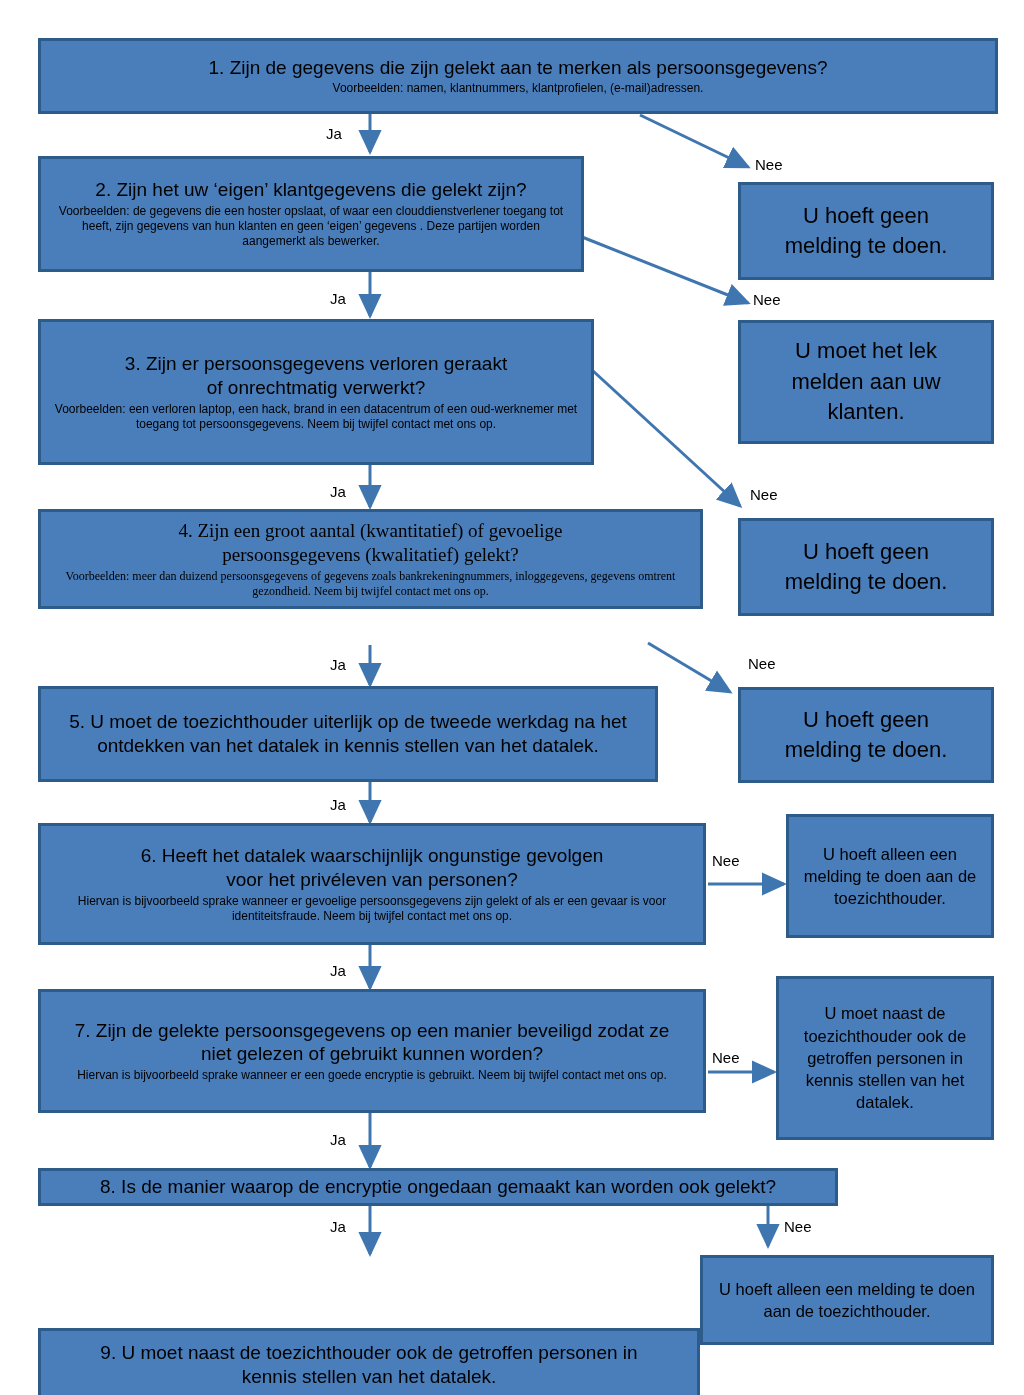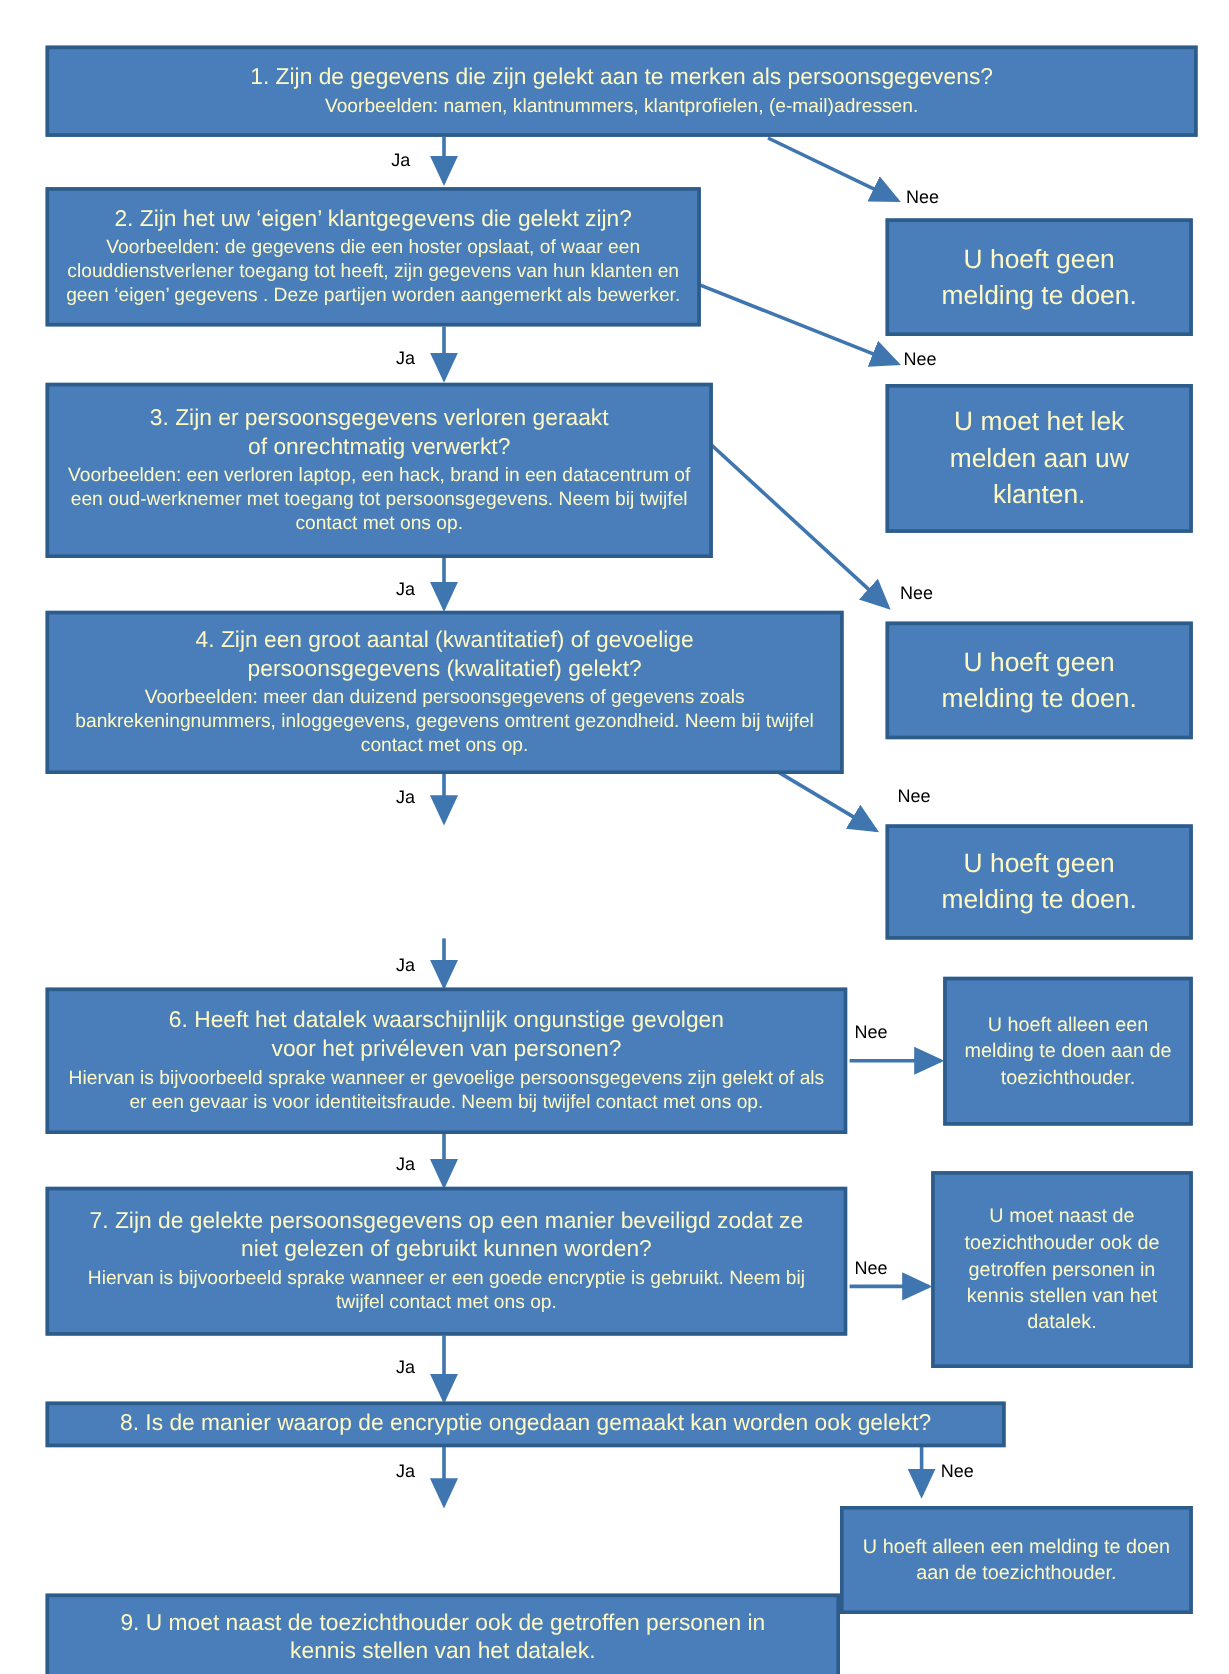--- a/index.html
+++ b/index.html
@@ -10,36 +10,36 @@
     overflow:hidden;
   }
   #stage{position:relative;width:1024px;height:1395px;}
 
   
   .node{
     position:absolute;
     box-sizing:border-box;
     background:#4a7ebb;
     border:3px solid #2e5c8a;
-    color:#fef9c3;
+    color:#000000;
     display:flex;
     flex-direction:column;
     align-items:center;
     justify-content:center;
     text-align:center;
     padding:4px 10px;
     line-height:1.18;
   }
   .node .q{
     font-size:19px;
     line-height:1.25;
     margin:0;
   }
   .node .ex{
-    font-size:16px;
+    font-size:12px;
     line-height:1.26;
     margin-top:2px;
   }
   .node.result{
     font-size:19px;
     line-height:1.38;
   }
   .node.result .q{font-size:22px;line-height:1.38;}
   .node.small-result .q{font-size:16.5px;line-height:1.35;}
 
@@ -106,25 +106,28 @@
   <div class="node" style="left:38px;top:156px;width:546px;height:116px;">
     <div class="q">2. Zijn het uw ‘eigen’ klantgegevens die gelekt zijn?</div>
     <div class="ex" style="max-width:520px;">Voorbeelden: de gegevens die een hoster opslaat, of waar een clouddienstverlener toegang tot heeft, zijn gegevens van hun klanten en geen ‘eigen’ gegevens . Deze partijen worden aangemerkt als bewerker.</div>
   </div>
 
   <div class="node" style="left:38px;top:319px;width:556px;height:146px;">
     <div class="q" style="max-width:400px;">3. Zijn er persoonsgegevens verloren geraakt of onrechtmatig verwerkt?</div>
     <div class="ex" style="max-width:534px;">Voorbeelden: een verloren laptop, een hack, brand in een datacentrum of een oud-werknemer met toegang tot persoonsgegevens. Neem bij twijfel contact met ons op.</div>
   </div>
 
-  <div class="node" style="left:38px;top:509px;width:665px;height:136px;">
+  <div class="node" style="left:38px;top:509px;width:665px;height:100px;font-family:Liberation Serif, serif;">
     <div class="q" style="max-width:520px;">4. Zijn een groot aantal (kwantitatief) of gevoelige persoonsgegevens (kwalitatief) gelekt?</div>
     <div class="ex" style="max-width:640px;">Voorbeelden: meer dan duizend persoonsgegevens of gegevens zoals bankrekeningnummers, inloggegevens, gegevens omtrent gezondheid.  Neem bij twijfel contact met ons op.</div>
   </div>
 
+  <div class="node" style="left:38px;top:686px;width:620px;height:96px;">
+    <div class="q" style="max-width:600px;">5. U moet de toezichthouder uiterlijk op de tweede werkdag na het ontdekken van het datalek in kennis stellen van het datalek.</div>
+  </div>
 
   <div class="node" style="left:38px;top:823px;width:668px;height:122px;">
     <div class="q" style="max-width:470px;">6. Heeft het datalek waarschijnlijk ongunstige gevolgen voor het privéleven van personen?</div>
     <div class="ex" style="max-width:650px;">Hiervan is bijvoorbeeld sprake wanneer er gevoelige persoonsgegevens zijn gelekt of als er een gevaar is voor identiteitsfraude. Neem bij twijfel contact met ons op.</div>
   </div>
 
   <div class="node" style="left:38px;top:989px;width:668px;height:124px;">
     <div class="q" style="max-width:615px;">7. Zijn de gelekte persoonsgegevens op een manier beveiligd zodat ze niet gelezen of gebruikt kunnen worden?</div>
     <div class="ex" style="max-width:650px;">Hiervan is bijvoorbeeld sprake wanneer er een goede encryptie is gebruikt. Neem bij twijfel contact met ons op.</div>
   </div>

